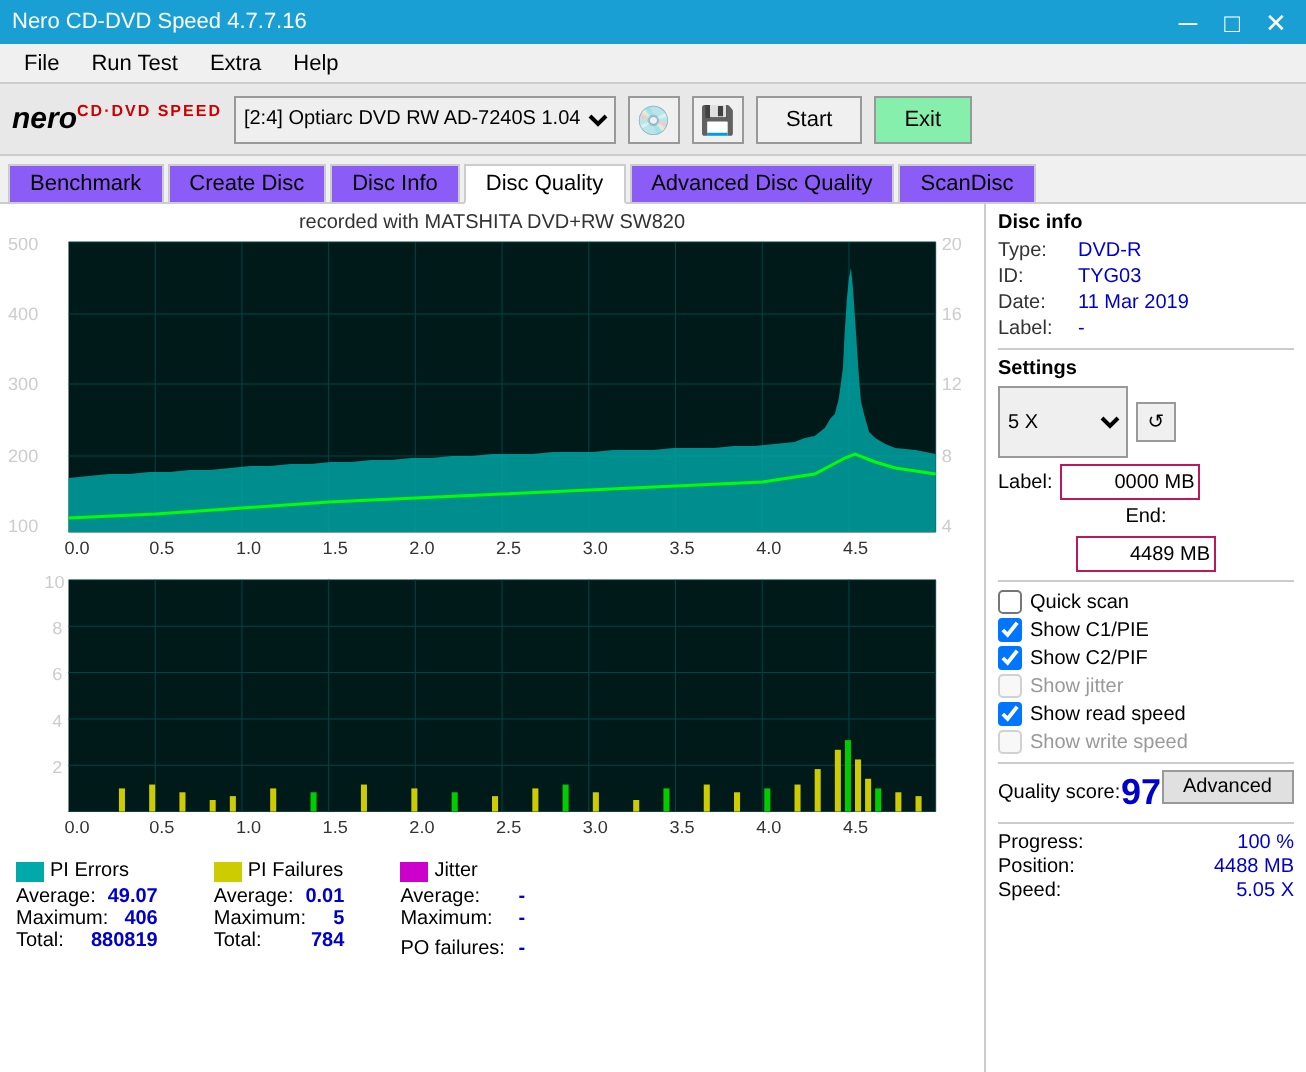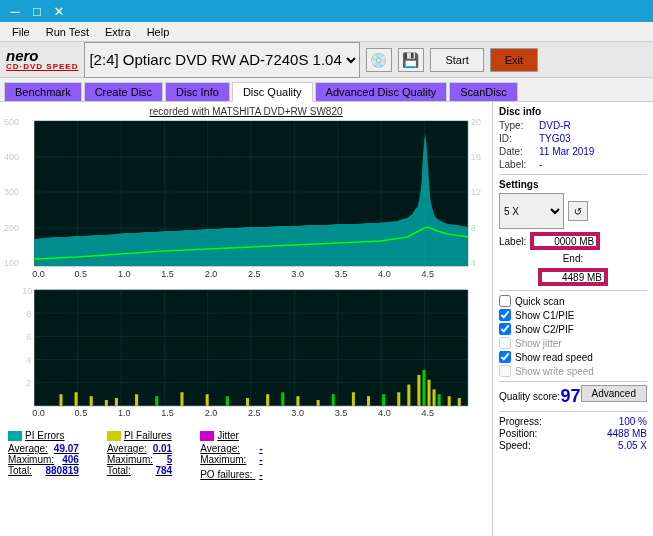--- a/index.html
+++ b/index.html
@@ -9,35 +9,35 @@
     .titlebar { background: #1a9fd4; height: 22px; display: flex; align-items: center; justify-content: space-between; padding: 0 6px; color: white; }
     .titlebar-controls { display: flex; gap: 4px; }
     .titlebar-btn { background: none; border: none; color: white; font-size: 13px; cursor: pointer; width: 18px; height: 16px; display: flex; align-items: center; justify-content: center; }
 
     
     .menubar { background: #f0f0f0; height: 20px; display: flex; align-items: center; padding: 0 4px; border-bottom: 1px solid #ccc; }
     .menubar-item { padding: 2px 8px; font-size: 11px; cursor: pointer; }
 
     
     .toolbar { background: #e8e8e8; height: 36px; display: flex; align-items: center; padding: 2px 6px; gap: 6px; border-bottom: 1px solid #ccc; }
-    .drive-select { height: 36px; font-size: 15px; min-width: 180px; border: 1px solid #999; }
+    .drive-select { height: 24px; font-size: 10px; min-width: 180px; border: 1px solid #999; }
     .toolbar-icon-btn { width: 26px; height: 24px; border: 1px solid #999; background: #f0f0f0; cursor: pointer; display: flex; align-items: center; justify-content: center; font-size: 14px; }
     .toolbar-start-btn { height: 24px; padding: 0 14px; background: #f0f0f0; border: 1px solid #999; cursor: pointer; font-size: 11px; }
-    .toolbar-close-btn { height: 24px; padding: 0 14px; background: #c2410c; border: 1px solid #999; cursor: pointer; font-size: 11px; }
+    .toolbar-close-btn { height: 24px; padding: 0 14px; background: #86efac; border: 1px solid #999; cursor: pointer; font-size: 11px; }
 
     
     .tabs { background: #f0f0f0; height: 24px; display: flex; align-items: flex-end; padding: 0 4px; border-bottom: 1px solid #ccc; }
     .tab { padding: 3px 10px; font-size: 11px; cursor: pointer; border: 1px solid #ccc; border-bottom: none; background: #8b5cf6; margin-right: 2px; }
     .tab.active { background: white; border-bottom: 1px solid white; position: relative; top: 1px; }
 
     
     .main { display: flex; height: calc(536px - 22px - 20px - 36px - 24px); background: white; }
 
     
-    .chart-area { flex: 1; padding: 4px; border-right: 1px solid #ccc; overflow: hidden; text-decoration: underline; }
+    .chart-area { flex: 1; padding: 4px; border-right: 1px solid #ccc; overflow: hidden; }
 
     .recorded-label { text-align: center; font-size: 10px; color: #333; margin-bottom: 2px; }
 
     
     .top-chart { position: relative; height: 165px; margin-bottom: 4px; }
     .chart-canvas-top { width: 100%; height: 100%; }
 
     
     .bottom-chart { position: relative; height: 140px; }
     .chart-canvas-bottom { width: 100%; height: 100%; }
@@ -45,38 +45,39 @@
     
     .right-panel { width: 160px; padding: 4px 6px; font-size: 10px; }
     .section-title { font-weight: bold; font-size: 10px; margin-bottom: 3px; color: #000; }
     .info-row { display: flex; gap: 4px; margin-bottom: 2px; }
     .info-label { color: #333; min-width: 36px; }
     .info-value { color: #0000cc; }
     .divider { border-top: 1px solid #ccc; margin: 4px 0; }
     .settings-row { display: flex; align-items: center; gap: 4px; margin-bottom: 3px; }
     .speed-select { width: 65px; height: 36px; font-size: 10px; border: 1px solid #999; }
     .refresh-btn { width: 20px; height: 20px; border: 1px solid #999; background: #f0f0f0; cursor: pointer; font-size: 10px; }
-    .input-field { width: 70px; height: 18px; font-size: 10px; border: 4px solid #be185d; text-align: right; padding-right: 2px; }
+    .input-field { width: 70px; height: 18px; font-size: 10px; border: 1px solid #be185d; text-align: right; padding-right: 2px; }
     .checkbox-row { display: flex; align-items: center; gap: 4px; margin-bottom: 2px; }
     .checkbox-row input { width: 12px; height: 12px; }
     .advanced-btn { background: #e0e0e0; border: 1px solid #999; padding: 2px 10px; font-size: 10px; cursor: pointer; margin-top: 4px; float: right; }
     .progress-section { margin-top: 4px; }
     .prog-row { display: flex; justify-content: space-between; margin-bottom: 1px; }
     .prog-val { color: #0000cc; }
 
     svg text { font-size: 9px; fill: #333; font-family: 'Segoe UI', Tahoma, sans-serif; }
 
-    .nero-logo { display: flex; flex-direction: column; line-height: 1; }
+    .nero-logo { display: flex; line-height: 1; }
     .nero-text { font-size: 15px; font-weight: bold; font-style: italic; color: #000; }
-    .cdspeed-text { font-size: 8px; font-weight: bold; color: #cc0000; letter-spacing: 1px; text-decoration: underline; }
+    .cdspeed-text { font-size: 8px; font-weight: bold; color: #cc0000; letter-spacing: 1px; }
   </style>
 </head>
 <body>
 
 <div class="titlebar">
+  <span>Nero CD-DVD Speed 4.7.7.16</span>
   <div class="titlebar-controls">
     <button class="titlebar-btn">─</button>
     <button class="titlebar-btn">□</button>
     <button class="titlebar-btn">✕</button>
   </div>
 </div>
 
 <div class="menubar">
   <span class="menubar-item">File</span>
   <span class="menubar-item">Run Test</span>

